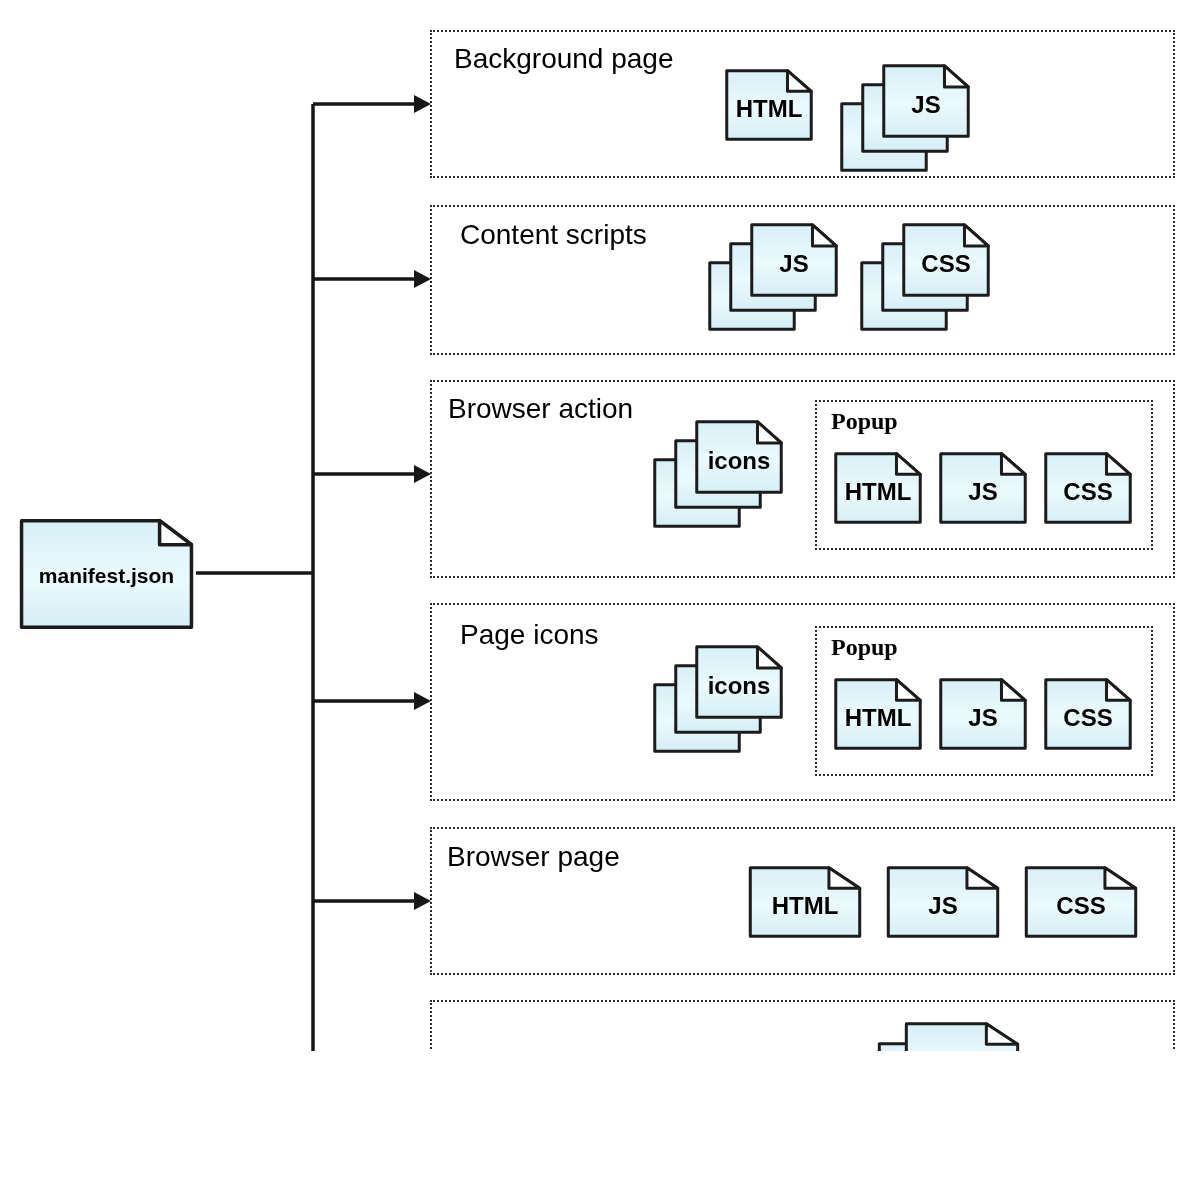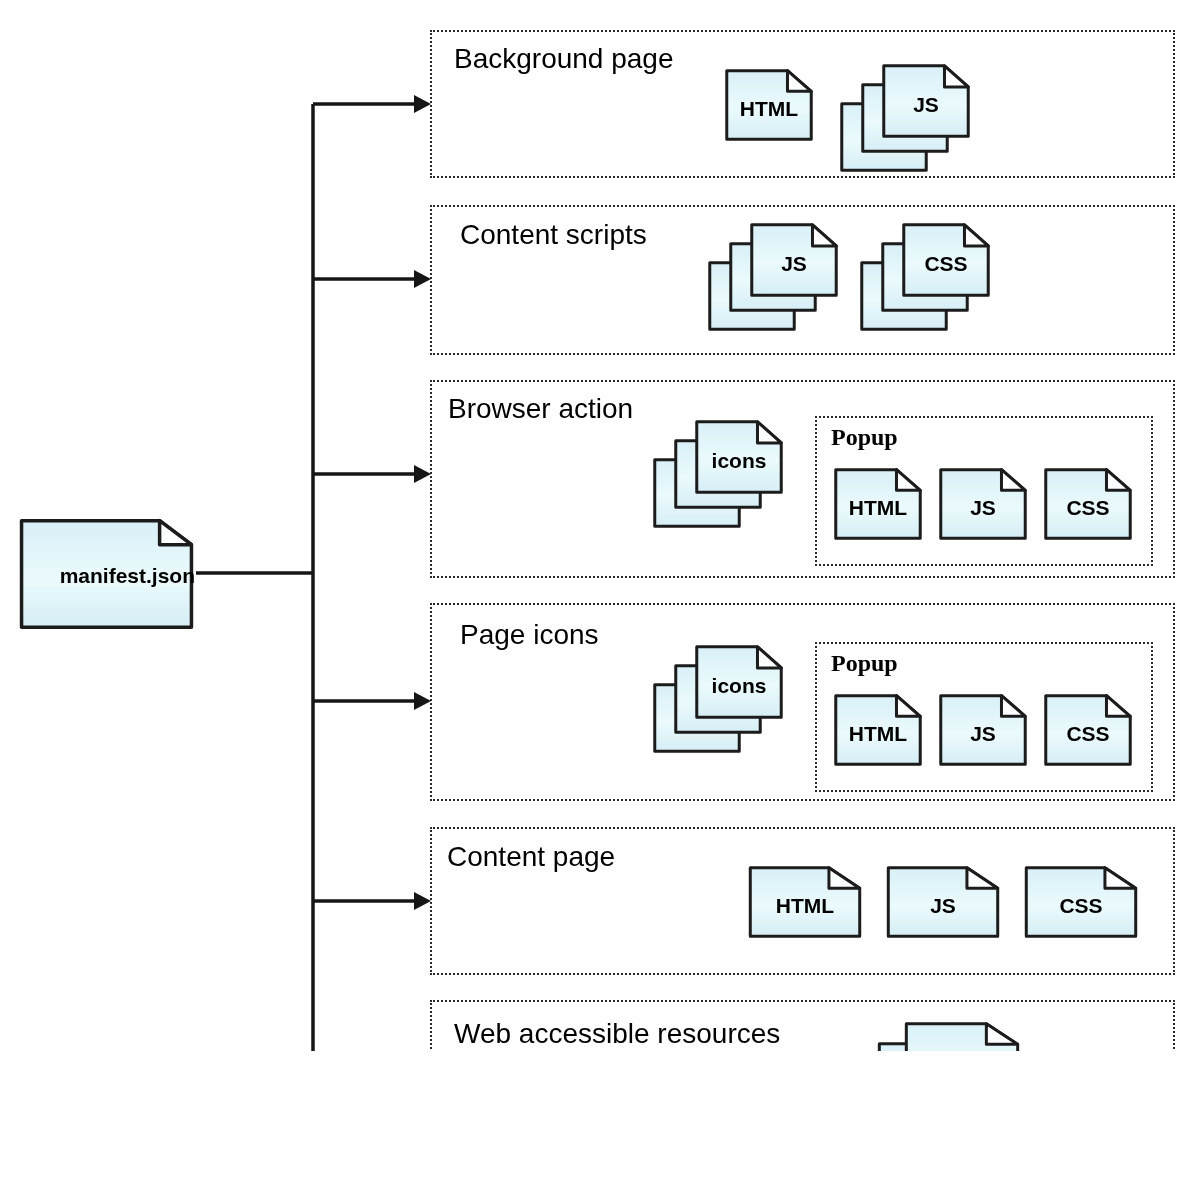--- a/index.html
+++ b/index.html
@@ -9,36 +9,36 @@
   }
   html,body{margin:0;padding:0;background:var(--background);}
   .canvas{position:relative;width:1200px;height:1051px;background:var(--background);
           font-family:"Liberation Sans",sans-serif;color:var(--text);overflow:hidden;}
   .wires{position:absolute;left:0;top:0;width:1200px;height:1200px;z-index:3;pointer-events:none;}
   .wires path{stroke:var(--line);stroke-width:3.5;fill:none;}
   .wires polygon{fill:var(--line);stroke:none;}
   .section{position:absolute;left:430px;width:745px;border:2px dotted var(--box-border);
            background:transparent;z-index:1;box-sizing:border-box;}
   .section-title{position:absolute;font-size:28px;line-height:1.1;white-space:nowrap;}
-  .popup-box{position:absolute;border:2px dotted var(--box-border);box-sizing:border-box;margin-top:16px;}
+  .popup-box{position:absolute;border:2px dotted var(--box-border);box-sizing:border-box;}
   .popup-title{position:absolute;font-family:"Liberation Serif",serif;font-weight:700;font-size:24px;}
   .file{position:absolute;display:flex;align-items:center;justify-content:center;}
   .file .shape,.ps .shape{position:absolute;inset:0;width:100%;height:100%;}
-  .flabel{position:relative;z-index:2;font-weight:700;font-size:21px;letter-spacing:0px;
+  .flabel{position:relative;z-index:2;font-weight:700;font-size:24px;letter-spacing:0px;
           padding-top:8px;}
   .stack{position:absolute;width:130px;height:112px;}
   .stack .ps{position:absolute;width:88px;height:70px;}
   .stack .ps-b{left:0;top:38px;} .stack .ps-m{left:21px;top:19px;}
   .stack .ps-f{left:42px;top:0;width:88px;height:74px;}
   .stack-lg{width:172px;height:114px;}
   .stack-lg .ps{width:116px;height:70px;}
   .stack-lg .ps-b{left:0;top:40px;} .stack-lg .ps-m{left:27px;top:20px;}
   .stack-lg .ps-f{left:54px;top:0;width:116px;height:72px;}
   .manifest{position:absolute;left:18px;top:518px;width:177px;height:112px;z-index:4;
-            display:flex;align-items:center;justify-content:flex-end;}
+            display:flex;align-items:center;justify-content:center;}
   .manifest .flabel{font-size:21px;padding-top:4px;}
   .dots-label{letter-spacing:3px;}
 </style>
 </head>
 <body>
 
 <div class="canvas">
 
   <svg width="0" height="0" style="position:absolute" aria-hidden="true">
     <defs>
@@ -209,21 +209,21 @@
       <div class="file" style="left:227px;top:50px;width:88px;height:72px">
         <svg class="shape" viewBox="0 0 100 84" preserveAspectRatio="none">
             <use href="#fileShape"></use>
           </svg>
         <span class="flabel">CSS</span>
       </div>
     </div>
   </div>
 
   <div class="section" style="top:827px;height:148px">
-    <div class="section-title" style="left:15px;top:13px">Content page</div>
+    <div class="section-title" style="left:15px;top:13px">Browser page</div>
     <div class="file" style="left:316px;top:37px;width:114px;height:72px">
       <svg class="shape" viewBox="0 0 100 84" preserveAspectRatio="none">
           <use href="#fileShape"></use>
         </svg>
       <span class="flabel">HTML</span>
     </div>
     <div class="file" style="left:454px;top:37px;width:114px;height:72px">
       <svg class="shape" viewBox="0 0 100 84" preserveAspectRatio="none">
           <use href="#fileShape"></use>
         </svg>
@@ -231,21 +231,20 @@
     </div>
     <div class="file" style="left:592px;top:37px;width:114px;height:72px">
       <svg class="shape" viewBox="0 0 100 84" preserveAspectRatio="none">
           <use href="#fileShape"></use>
         </svg>
       <span class="flabel">CSS</span>
     </div>
   </div>
 
   <div class="section" style="top:1000px;height:145px">
-    <div class="section-title" style="left:22px;top:17px">Web accessible resources</div>
     <div class="stack stack-lg" style="left:418px;top:20px">
       <div class="ps ps-b">
           <svg class="shape" viewBox="0 0 100 84" preserveAspectRatio="none">
             <use href="#plainSheet"></use>
           </svg>
         </div>
       <div class="ps ps-m">
           <svg class="shape" viewBox="0 0 100 84" preserveAspectRatio="none">
             <use href="#plainSheet"></use>
           </svg>

